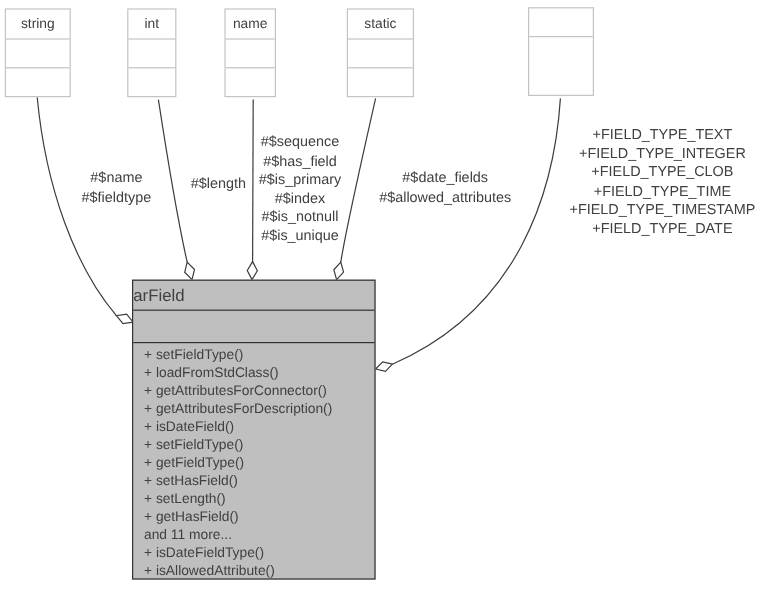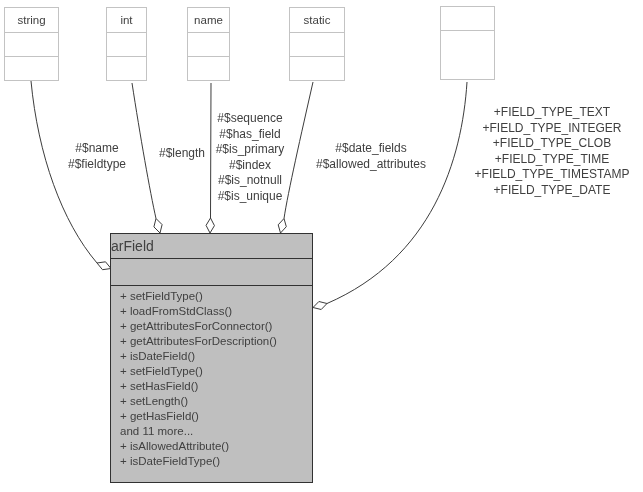--- a/index.html
+++ b/index.html
@@ -106,22 +106,23 @@
   <div class="main">
     <div class="mt">arField</div>
     <div class="mattrs"></div>
     <div class="mmeth">
       <div class="m">+ setFieldType()</div>
       <div class="m">+ loadFromStdClass()</div>
       <div class="m">+ getAttributesForConnector()</div>
       <div class="m">+ getAttributesForDescription()</div>
       <div class="m">+ isDateField()</div>
       <div class="m">+ setFieldType()</div>
+      <div class="m">+ getFieldType()</div>
       <div class="m">+ setHasField()</div>
       <div class="m">+ setLength()</div>
       <div class="m">+ getHasField()</div>
       <div class="m">and 11 more...</div>
+      <div class="m">+ isDateFieldType()</div>
       <div class="m">+ isAllowedAttribute()</div>
-      <div class="m">+ isDateFieldType()</div>
     </div>
   </div>
 
 </div>
 
 </body></html>

